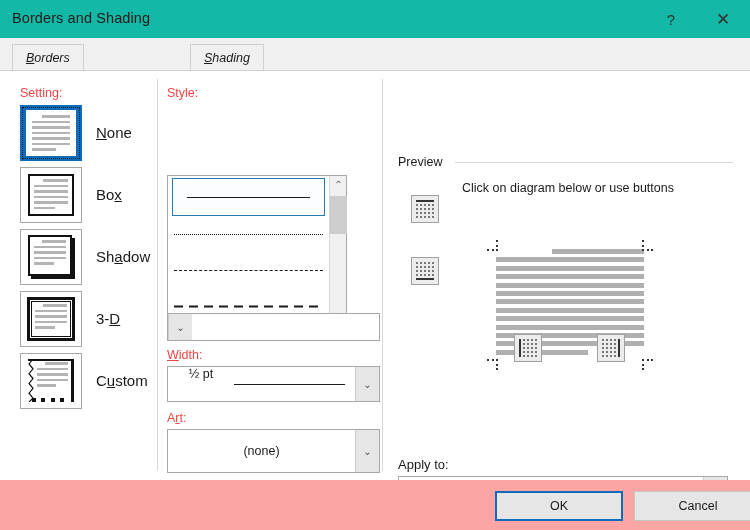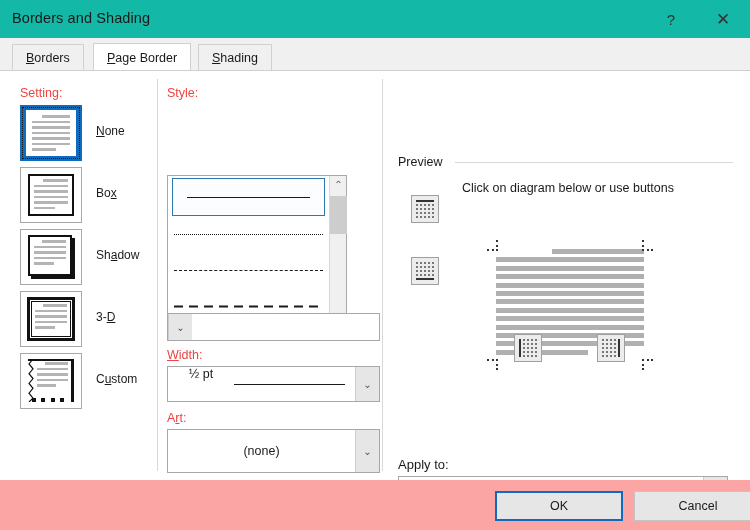--- a/index.html
+++ b/index.html
@@ -29,20 +29,21 @@
     display:flex; align-items:center; justify-content:center;
     font-size:15px; color:#333; cursor:default;
   }
   #help-btn{ right:56px; }
   #close-btn{ right:4px; font-size:17px; font-weight:300; }
 
   
   #tabstrip{
     position:absolute; left:0; top:38px; width:700px; height:33px;
     background:#f0f0f0;
+    font-style:italic;
   }
   .tab{
     position:absolute; top:6px; height:27px;
     display:flex; align-items:center; justify-content:center;
     padding:0 13px; font-size:12.5px;
     border:1px solid #d0d0d0; border-bottom:none;
     background:#f0f0f0; color:#1a1a1a;
   }
   .tab.active{ background:#ffffff; border-color:#d0d0d0; height:28px; top:5px; }
 
@@ -69,21 +70,21 @@
     border:1px dotted #1a1a1a;
   }
   .page{
     position:absolute; background:#ffffff;
   }
   .lines{ position:absolute; left:0; top:0; right:0; bottom:0; padding:5px 6px; }
   .ln{ height:2.5px; background:#b4b4b4; margin-bottom:3px; }
   .ln.first{ margin-left:26%; }
   .ln.last{ width:62%; }
   .setting-name{
-    position:absolute; left:76px; top:19px; font-size:12px; white-space:nowrap;
+    position:absolute; left:76px; top:19px; font-size:15px; white-space:nowrap;
   }
 
   
   #style-list{
     position:absolute; left:167px; top:104px; width:180px; height:164px;
     border:1px solid #a8a8a8; background:#ffffff;
   }
   #style-items{
     position:absolute; left:0; top:0; width:161px; height:162px; overflow:hidden;
   }
@@ -190,24 +191,21 @@
 <div id="titlebar">
   <div id="title-text">Borders and Shading</div>
   <div class="tb-btn" id="help-btn">?</div>
   <div class="tb-btn" id="close-btn">✕</div>
 </div>
 
 <div id="tabstrip">
   <div class="tab" style="left:12px;">
     <span><span class="u">B</span><span>orders</span></span>
   </div>
-  <div class="tab active" style="left:93px;">
-    <span><span class="u">P</span><span>age Border</span></span>
-  </div>
-  <div class="tab" style="left:198px;justify-content:center;">
+  <div class="tab" style="left:190px;justify-content:center;">
     <span><span class="u">S</span><span>hading</span></span>
   </div>
 </div>
 
 <div id="panel">
   <div class="vsep" id="sep1"></div>
   <div class="vsep" id="sep2"></div>
 
   <div class="section-label" style="left:20px; top:15px;">Setting:</div>
 

